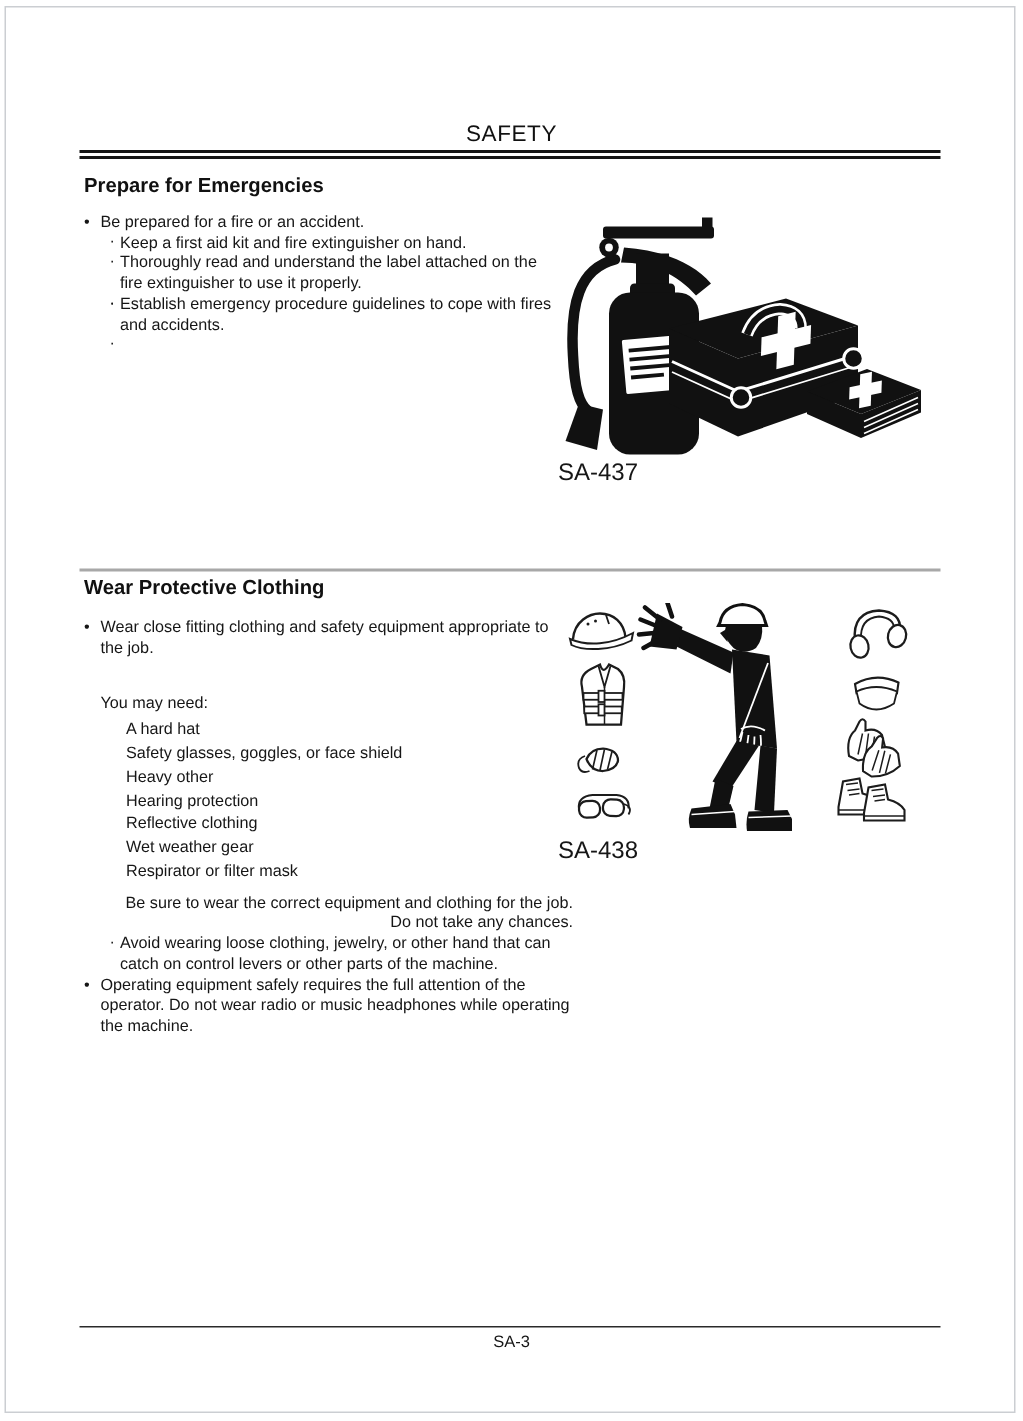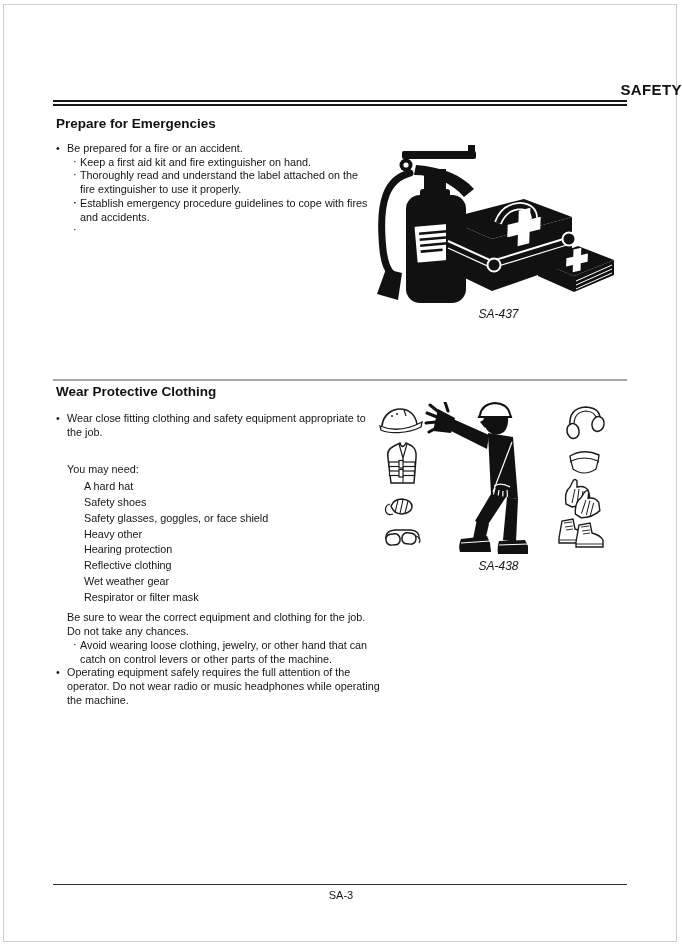--- a/index.html
+++ b/index.html
@@ -1,50 +1,50 @@
 <!DOCTYPE html>
 <html><head>
 <meta charset="utf-8">
 <style>
   html,body { margin:0; padding:0; background:#ffffff; }
   body { width:682px; height:947px; font-family:"Liberation Sans", sans-serif; color:#161616; }
   .page { position:relative; width:682px; height:947px; background:#ffffff; overflow:hidden; }
   .page-frame { position:absolute; left:3px; top:4px; width:674px; height:938px;
                 border:1px solid #cbced2; box-sizing:border-box; }
 
-  .doc-title { position:absolute; top:81px; left:0; width:100%; text-align:right;
-               font-size:15px; font-weight:700; letter-spacing:.4px; color:#111; }
+  .doc-title { position:absolute; top:81px; left:0; width:100%; text-align:center;
+               font-size:15px; font-weight:400; letter-spacing:.4px; color:#111; }
   .title-rule { position:absolute; left:53px; width:574px; top:100px; height:2px;
                 border-top:2.5px solid #161616; border-bottom:2px solid #161616; }
 
   .section-heading { position:absolute; left:56px; font-size:13.5px; font-weight:700; color:#111; }
   #s1-heading { top:116px; }
   #s2-heading { top:384px; }
   .sec-divider { position:absolute; left:53px; width:574px; top:379px; border-top:2px solid #a8a8a8; }
 
   .text-col { position:absolute; left:56px; font-size:10.8px; line-height:13.7px; color:#161616; }
   #col1 { top:142px; width:312px; }
   #col2 { top:412px; width:326px; }
 
   .b1 { position:relative; padding-left:11px; }
   .b1 > .mk { position:absolute; left:0; top:0; }
   .b2 { position:relative; padding-left:24px; }
   .b2 > .mk { position:absolute; left:17px; top:-1px; }
   .indent1 { padding-left:11px; }
   .indent2 { padding-left:28px; }
   #need-intro { margin-top:24px; }
   #need-list { margin-top:2px; line-height:15.8px; }
-  #note { margin-top:6px; }
+  #note { margin-top:6px;text-align:right; }
 
   .figure { position:absolute; }
   #fig1 { left:372px; top:141px; width:256px; }
   #fig1 svg { display:block; width:256px; height:165px; }
   #fig2 { left:372px; top:402px; width:256px; }
   #fig2 svg { display:block; width:256px; height:156px; }
-  .fig-cap { text-align:center; font-size:12px; margin-top:1px; padding-right:3px; color:#161616;font-style:italic; }
+  .fig-cap { text-align:left; font-size:16px; margin-top:1px; padding-right:3px; color:#161616; }
 
   .footer-rule { position:absolute; left:53px; width:574px; top:884px; border-top:1.5px solid #2a2a2a; }
   .page-num { position:absolute; top:889px; left:0; width:100%; text-align:center; font-size:11px; color:#161616; }
 
   .ink { fill:#111; }
   .ln  { stroke:#1c1c1c; fill:#ffffff; }
 </style>
 </head>
 <body>
 
@@ -141,21 +141,20 @@
   <div class="section-heading" id="s2-heading">Wear Protective Clothing</div>
 
   <div class="text-col" id="col2">
     <div class="b1">
       <span class="mk">•</span>
       <span>Wear close fitting clothing and safety equipment appropriate to the job.</span>
     </div>
     <div class="indent1" id="need-intro">You may need:</div>
     <div id="need-list">
       <div class="indent2">A hard hat</div>
-      <div class="indent2">Safety shoes</div>
       <div class="indent2">Safety glasses, goggles, or face shield</div>
       <div class="indent2">Heavy other</div>
       <div class="indent2">Hearing protection</div>
       <div class="indent2">Reflective clothing</div>
       <div class="indent2">Wet weather gear</div>
       <div class="indent2">Respirator or filter mask</div>
     </div>
     <div class="indent1" id="note">Be sure to wear the correct equipment and clothing for the job. Do not take any chances.</div>
     <div class="b2">
       <span class="mk">·</span>

